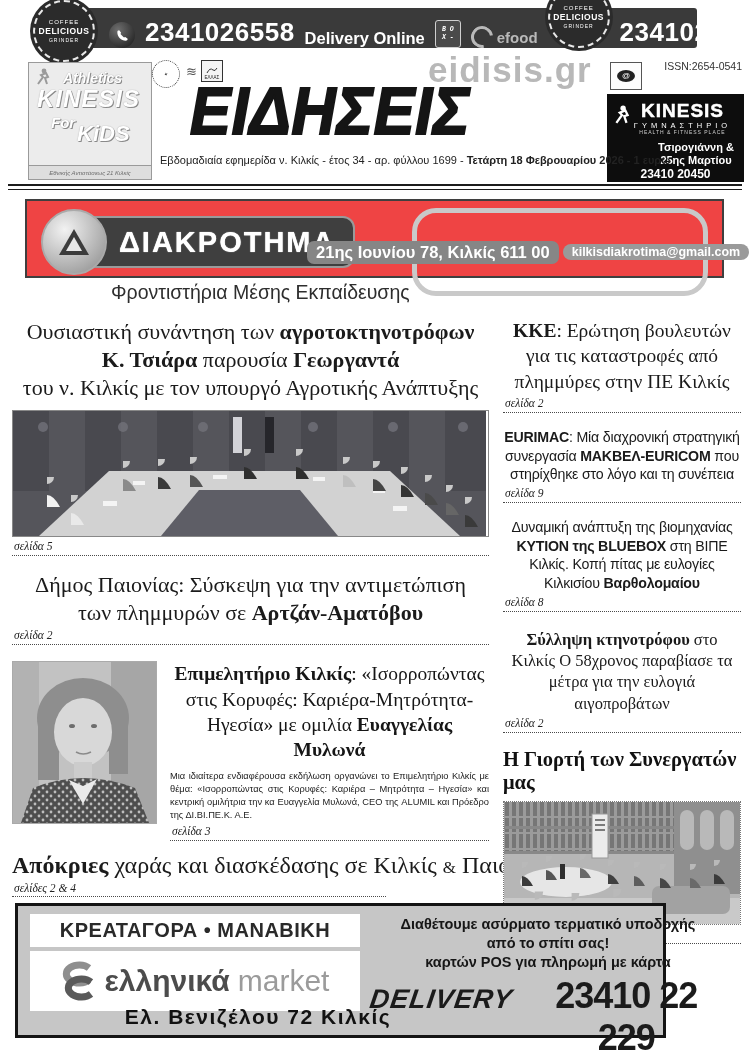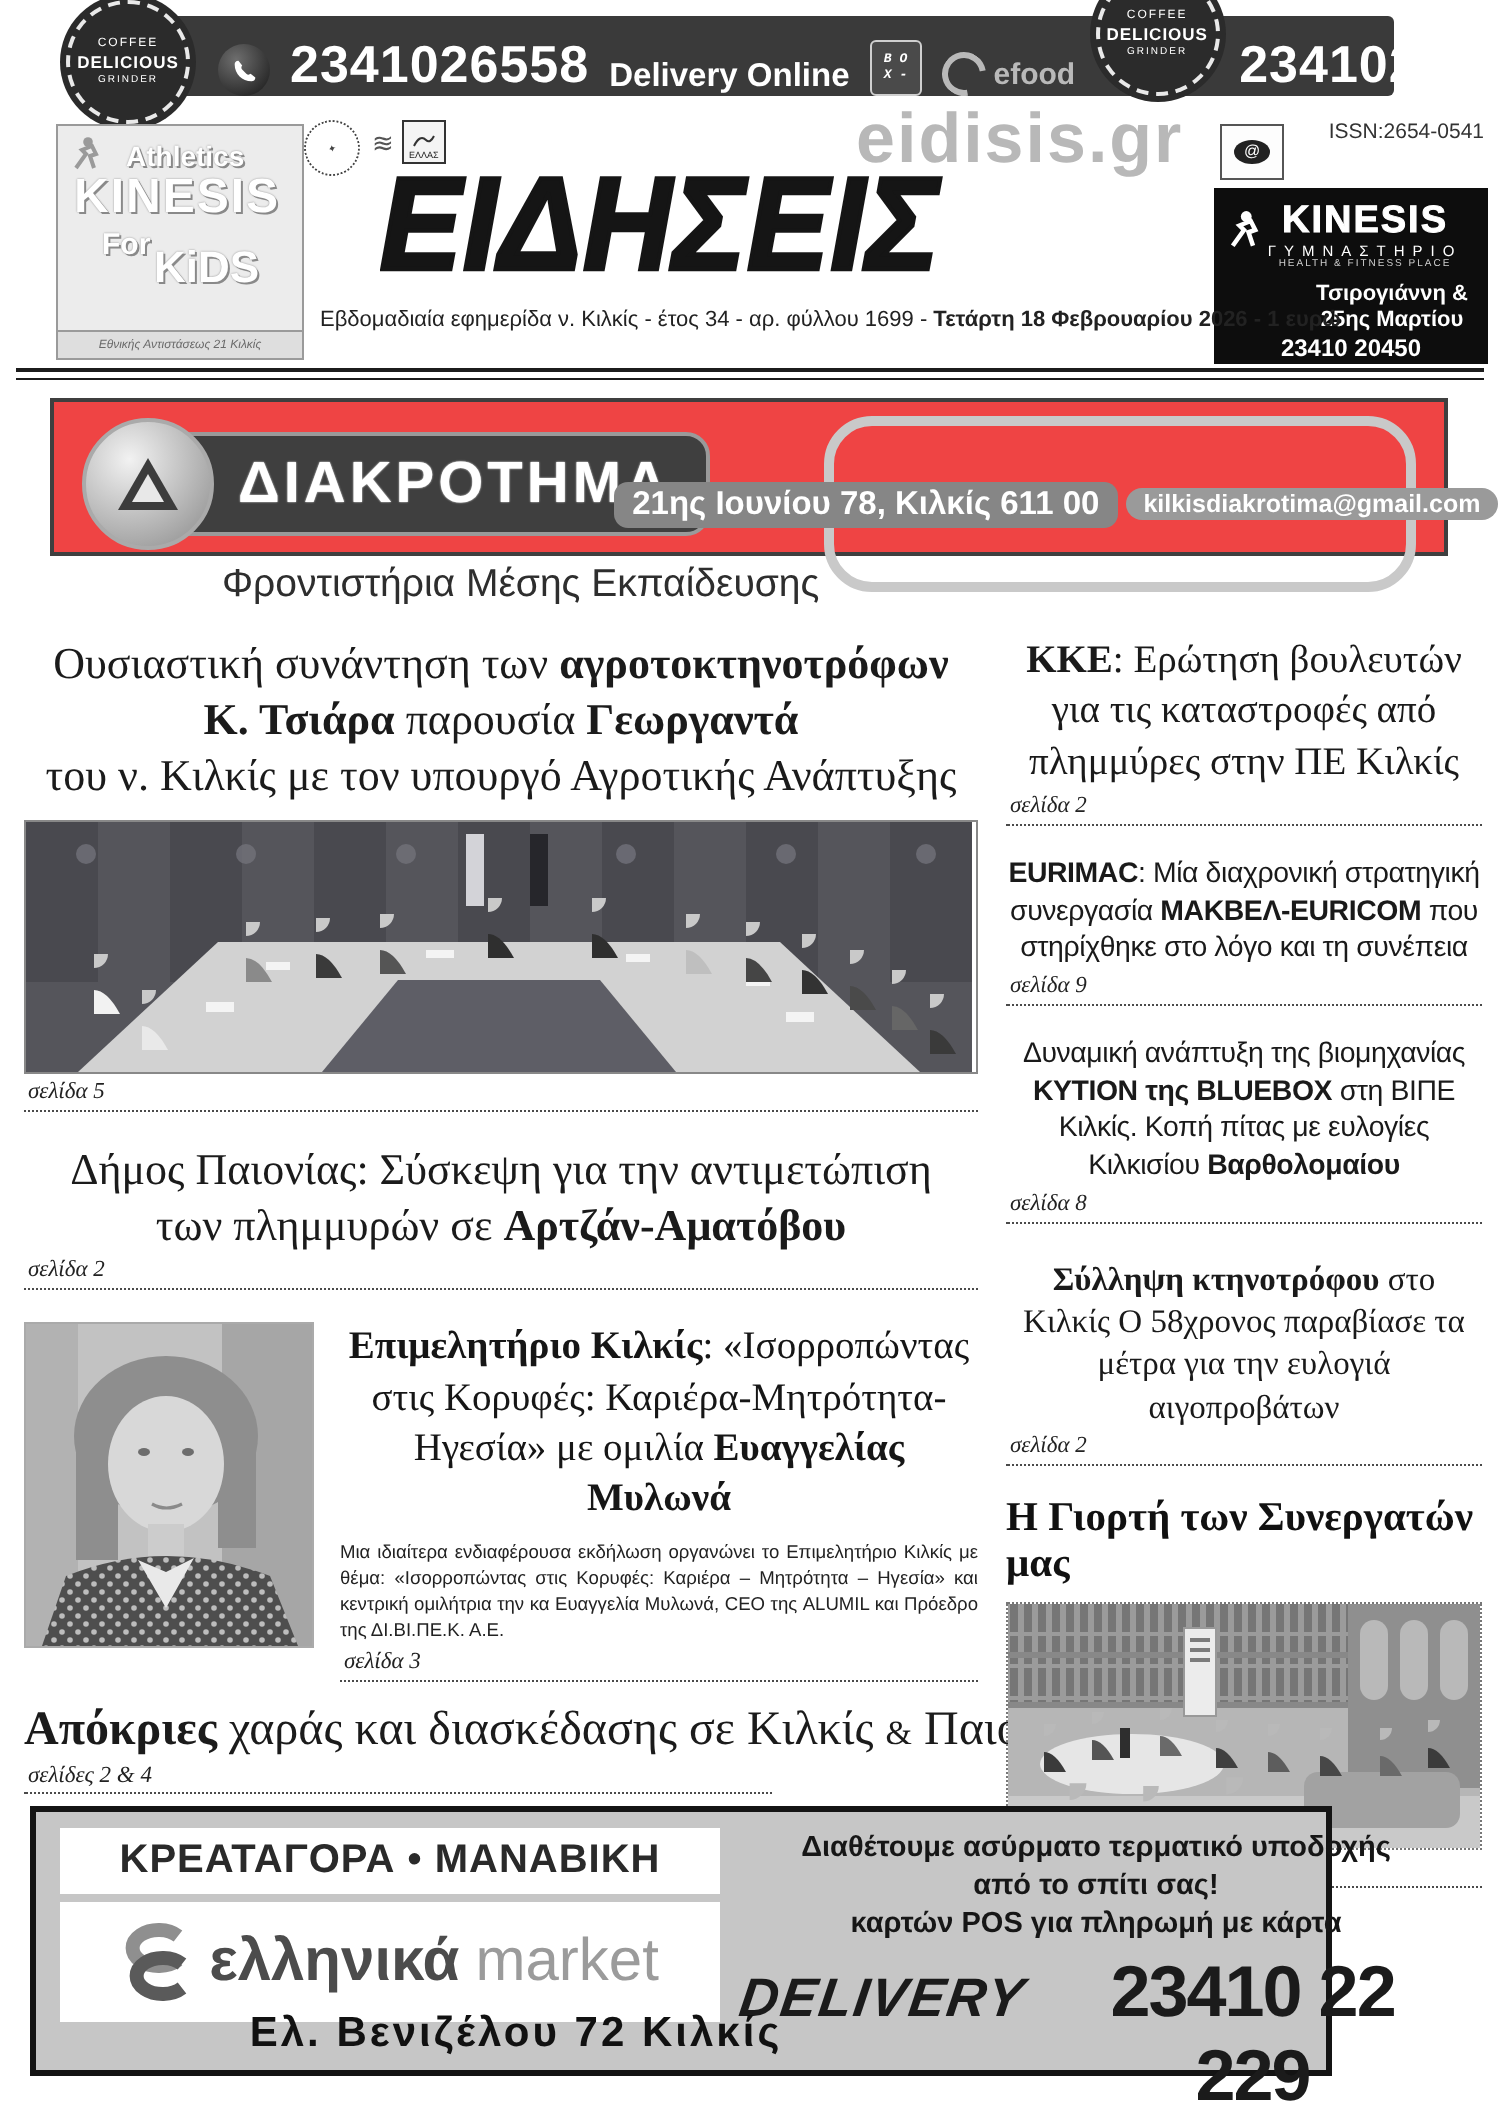--- a/index.html
+++ b/index.html
@@ -23,21 +23,21 @@
   .dl{color:#fff;font-size:16.5px;font-weight:bold;white-space:nowrap;}
   .boxic{width:24px;height:26px;border:1.5px solid #cfcfcf;border-radius:3px;display:flex;flex-direction:column;
          align-items:center;justify-content:center;color:#fff;font-size:6.5px;font-weight:bold;line-height:1.2;
          font-family:"Liberation Mono",monospace;flex:0 0 auto;background:#4a4a4a;}
   .efood{display:flex;align-items:center;gap:4px;color:#b9b9b9;font-size:15px;font-weight:bold;flex:0 0 auto;}
   .ring{width:16px;height:16px;border:3px solid #b9b9b9;border-radius:50%;border-right-color:transparent;transform:rotate(35deg);}
 
   
   .kids{position:absolute;left:28px;top:62px;width:122px;height:116px;background:#ececec;border:1px solid #9a9a9a;
         overflow:hidden;}
-  .kids .kl{color:#fff;text-shadow:0 0 1px #8a8a8a,1px 1px 0 #8a8a8a;font-weight:bold;
+  .kids .kl{color:#fff;text-shadow:0 0 1px #8a8a8a,1px 1px 0 #8a8a8a;font-style:italic;font-weight:bold;
             line-height:1;white-space:nowrap;}
   .kids-run{position:absolute;left:6px;top:5px;color:#9a9a9a;}
   .k1{position:absolute;left:34px;top:8px;font-size:14px;}
   .k2{position:absolute;left:8px;top:24px;font-size:24px;letter-spacing:1px;}
   .k3{position:absolute;left:22px;top:52px;font-size:15px;}
   .k4{position:absolute;left:48px;top:60px;font-size:22px;}
   .kcap{position:absolute;left:0;right:0;bottom:0;height:13px;background:#dedede;border-top:1px solid #9a9a9a;
         font-size:6px;color:#6a6a6a;display:flex;align-items:center;justify-content:center;font-style:italic;}
   .stamps{position:absolute;left:152px;top:60px;display:flex;gap:6px;align-items:flex-start;}
   .stampc{width:26px;height:26px;border:1.5px dotted #444;border-radius:50%;display:flex;align-items:center;justify-content:center;

